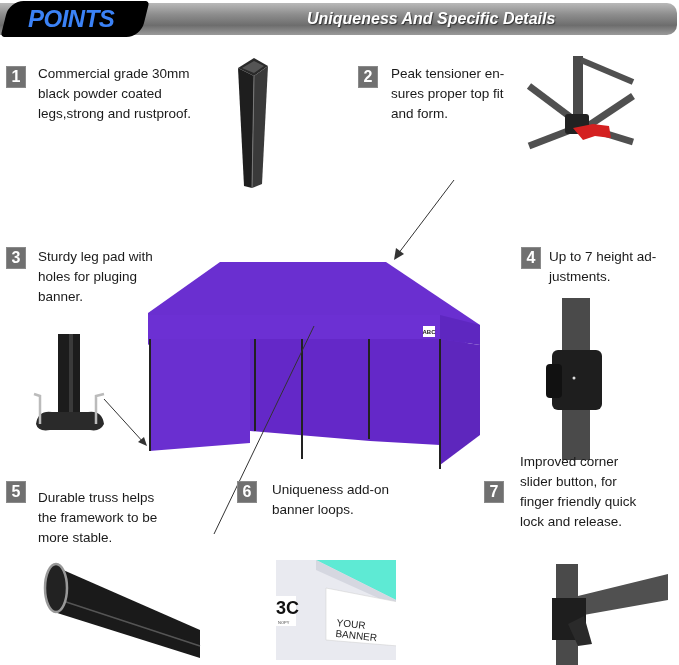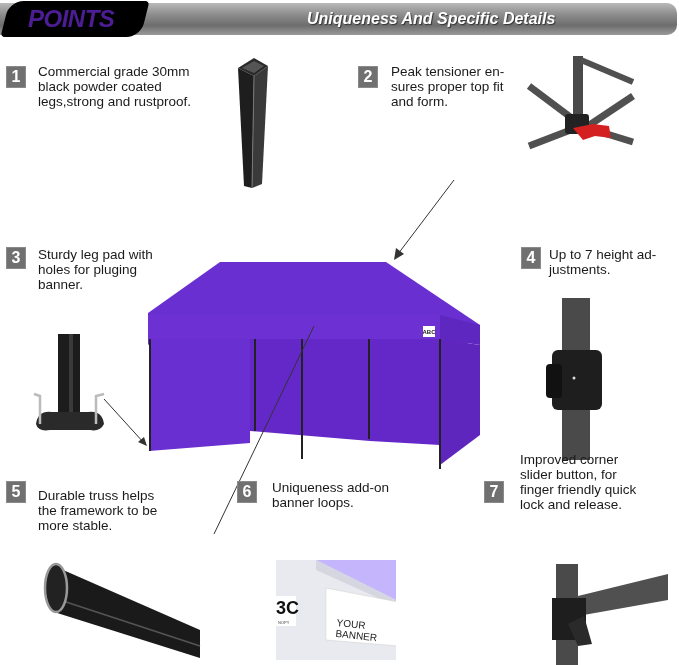--- a/index.html
+++ b/index.html
@@ -11,36 +11,36 @@
     position: absolute; left: 0; top: 3px; width: 677px; height: 32px;
     background: linear-gradient(180deg, #b9b9b9 0%, #8e8e8e 35%, #6d6d6d 70%, #9a9a9a 100%);
     border-radius: 0 10px 10px 0;
   }
   .header-points {
     position: absolute; left: 5px; top: 1px; width: 140px; height: 36px;
     background: #000; border-radius: 14px 4px 14px 4px;
     transform: skewX(-14deg);
   }
   .header-points-text {
-    position: absolute; left: 28px; top: 5px; color: #4c1d95; font-weight: bold; font-style: italic;
+    position: absolute; left: 28px; top: 5px; color: #3b82f6; font-weight: bold; font-style: italic;
     font-size: 24px; letter-spacing: -0.5px;
   }
   .header-subtitle {
     position: absolute; left: 272px; top: 10px; color: #fff; font-weight: bold; font-style: italic;
     font-size: 16px; text-shadow: 1px 1px 1px #333; margin-left: 35px;
   }
 
   
   .badge {
     position: absolute; width: 20px; height: 22px; background: #707070; color: #fff;
     font-weight: bold; font-size: 16px; text-align: center; line-height: 22px;
     box-shadow: inset 0 0 0 1px #8a8a8a;
   }
   .feat-text {
-    position: absolute; font-size: 13.5px; line-height: 15px; color: #1a1a1a; white-space: pre-line;
+    position: absolute; font-size: 13.5px; line-height: 20px; color: #1a1a1a; white-space: pre-line;
   }
 
   
   .arrow-line { stroke: #333; stroke-width: 1; fill: none; }
 </style>
 </head>
 <body>
 
 <div class="header-bar"></div>
 <div class="header-points"></div>
@@ -132,21 +132,21 @@
 more stable.</div>
 <svg class="abs" style="left:40px; top:560px;" width="180" height="100">
   <polygon points="14,6 160,70 160,98 14,52" fill="#1a1a1a"></polygon>
   <line x1="20" y1="40" x2="160" y2="86" stroke="#555" stroke-width="1.5"></line>
   <ellipse cx="16" cy="28" rx="11" ry="24" fill="#222" stroke="#999" stroke-width="2.5"></ellipse>
 </svg>
 
 <div class="badge" style="left:237px; top:481px;">6</div>
 <div class="feat-text" style="left:272px; top:480px;">Uniqueness add-on
 banner loops.</div>
-<div class="abs" style="left:276px; top:560px; width:120px; height:100px; background:#c4b5fd;">
+<div class="abs" style="left:276px; top:560px; width:120px; height:100px; background:#5eead4;">
   <svg width="120" height="100" style="position:absolute; left:0; top:0;">
     <polygon points="0,0 40,0 120,40 120,100 0,100" fill="#e9eaf0"></polygon>
     <polygon points="40,0 120,40 120,46 40,10" fill="#d5d7e0"></polygon>
     <polygon points="50,28 122,42 122,86 50,80" fill="#ffffff" stroke="#ccc" stroke-width="0.5"></polygon>
     <rect x="0" y="36" width="20" height="30" fill="#ffffff"></rect>
   </svg>
   <div class="abs" style="left:0; top:38px; font-size:18px; font-weight:bold; color:#111;">3C</div>
   <div class="abs" style="left:2px; top:60px; font-size:4px; color:#444;">NOPY</div>
   <div class="abs" style="left:60px; top:60px; font-size:10px; color:#222; transform:rotate(6deg);">YOUR BANNER</div>
 </div>

